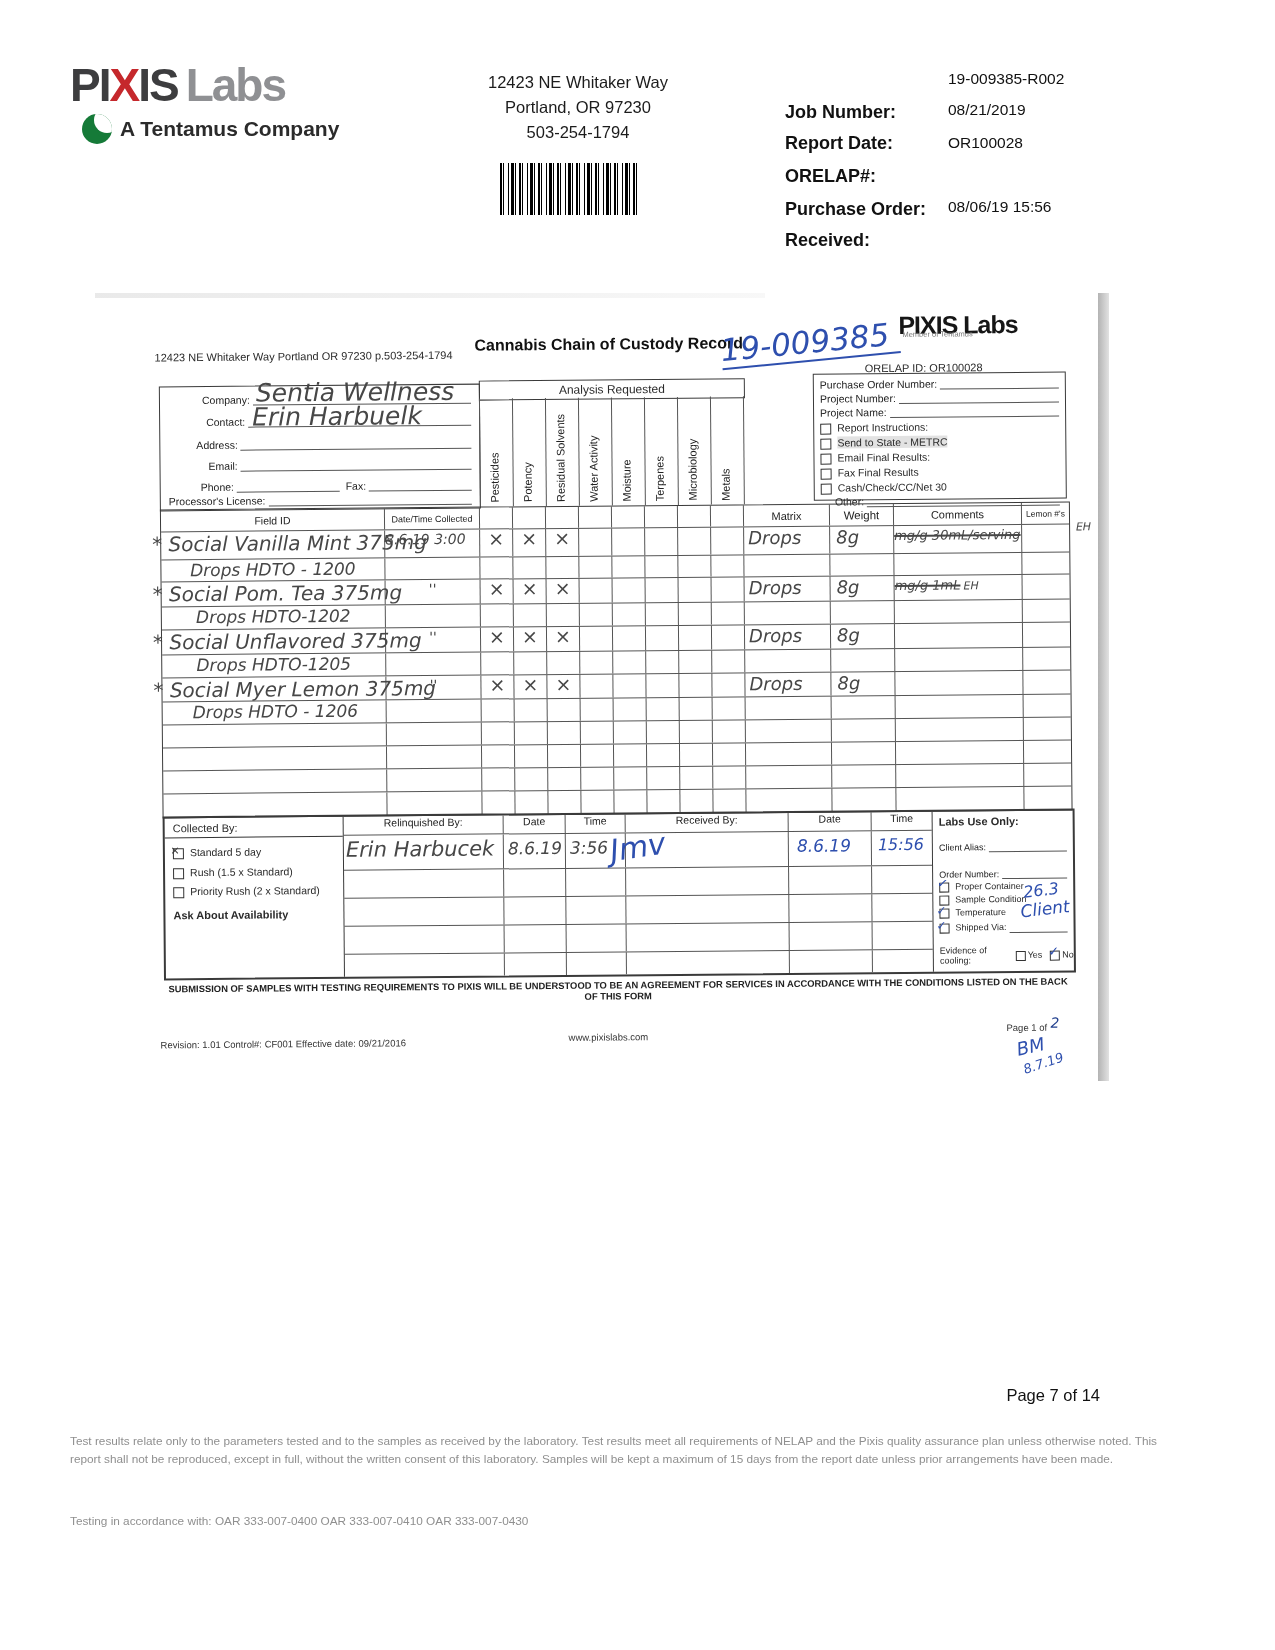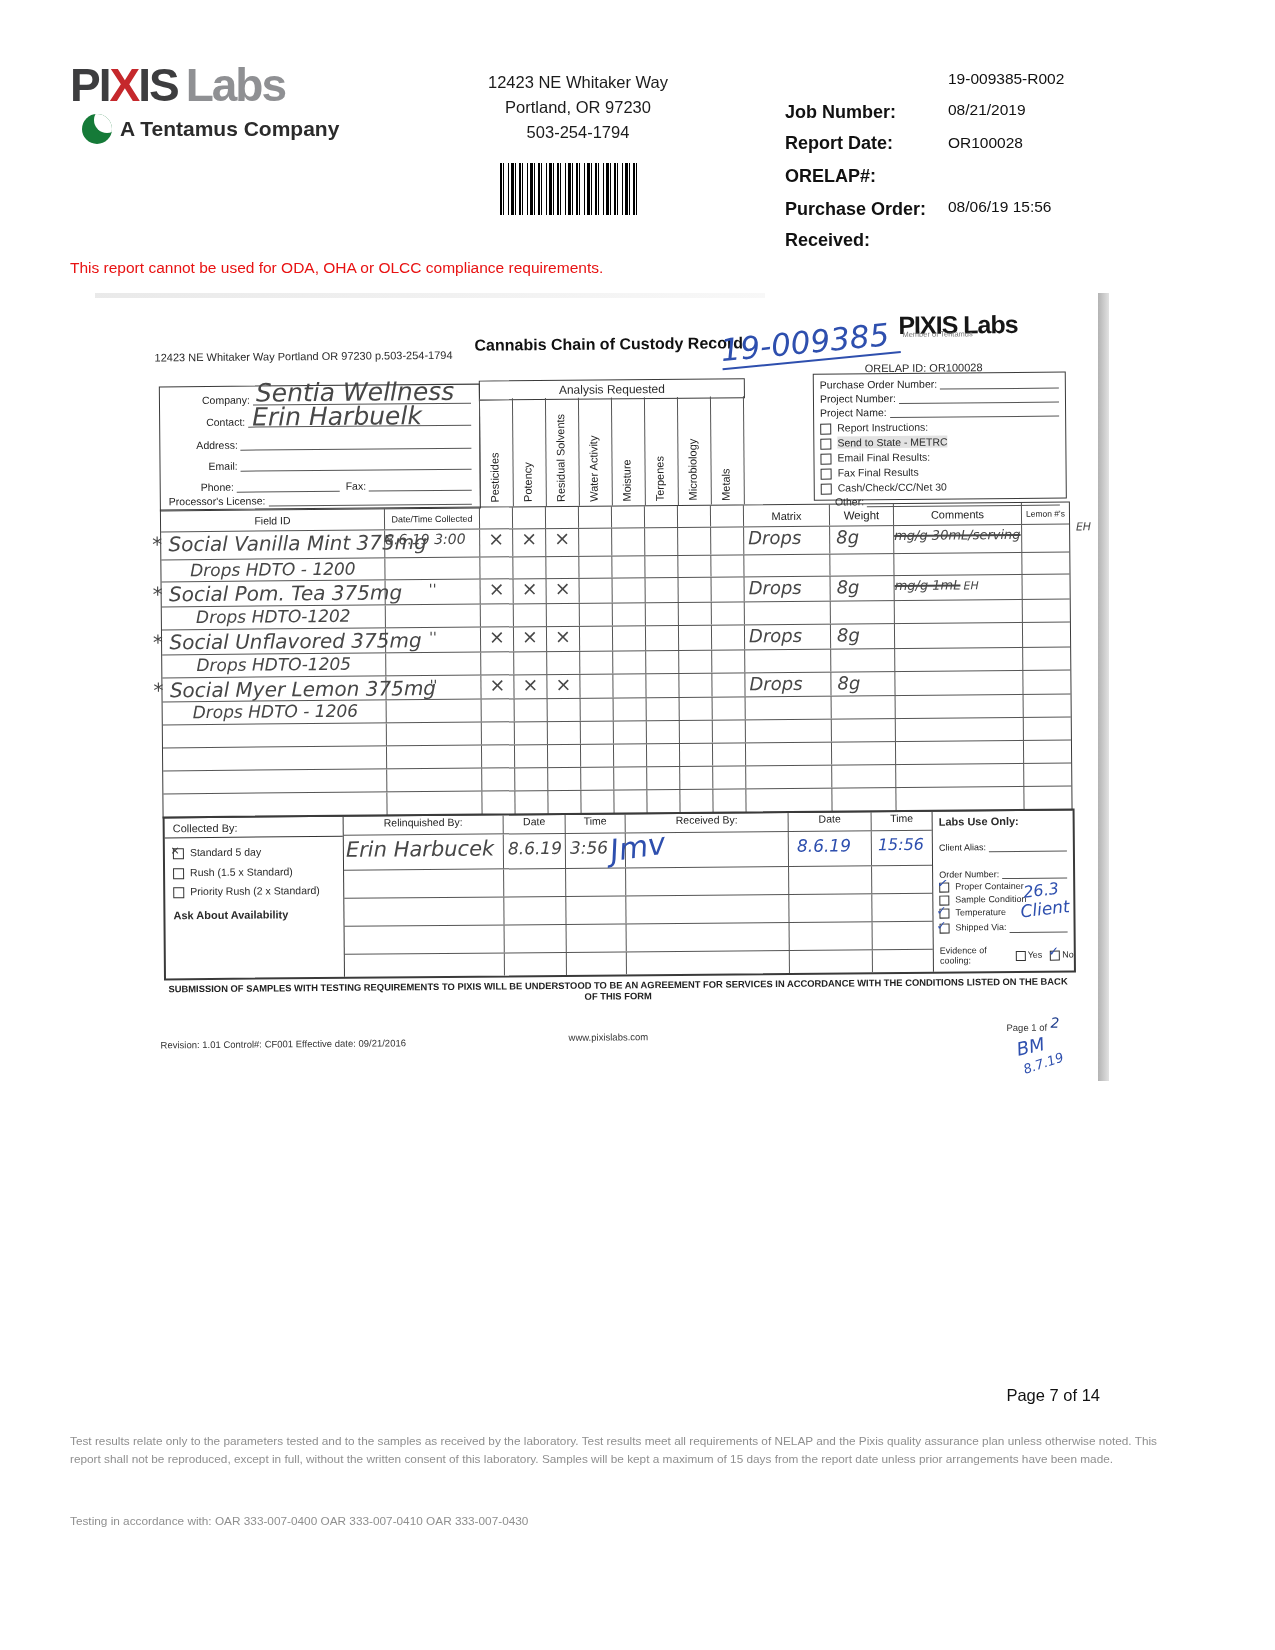--- a/index.html
+++ b/index.html
@@ -98,21 +98,20 @@
     <div class="meta-row" style="margin-top:2px;">
         <span class="meta-label">Purchase Order:</span>
         <span class="meta-value"></span>
       </div>
     <div class="meta-row">
         <span class="meta-label">Received:</span>
         <span class="meta-value">08/06/19  15:56</span>
       </div>
   </div>
 
-  <div class="abs notice" style="left:70px;top:259px;">This report cannot be used for ODA, OHA or OLCC compliance requirements.</div>
 
   <div class="abs streak" style="left:95px;top:293px;width:670px;height:5px;"></div>
   <div class="abs shadow-right" style="left:1098px;top:293px;width:11px;height:788px;"></div>
 
   <div class="form">
 
     <div class="abs f-small" style="left:62px;top:60px;">12423 NE Whitaker Way Portland OR 97230 p.503-254-1794</div>
     <div class="abs f-title" style="left:382px;top:48px;">Cannabis Chain of Custody Record</div>
     <div class="abs plogo" style="left:806px;top:26px;">PIXIS Labs</div>
     <div class="abs plogo-sub" style="left:810px;top:45px;">Member of Tentamus</div>

